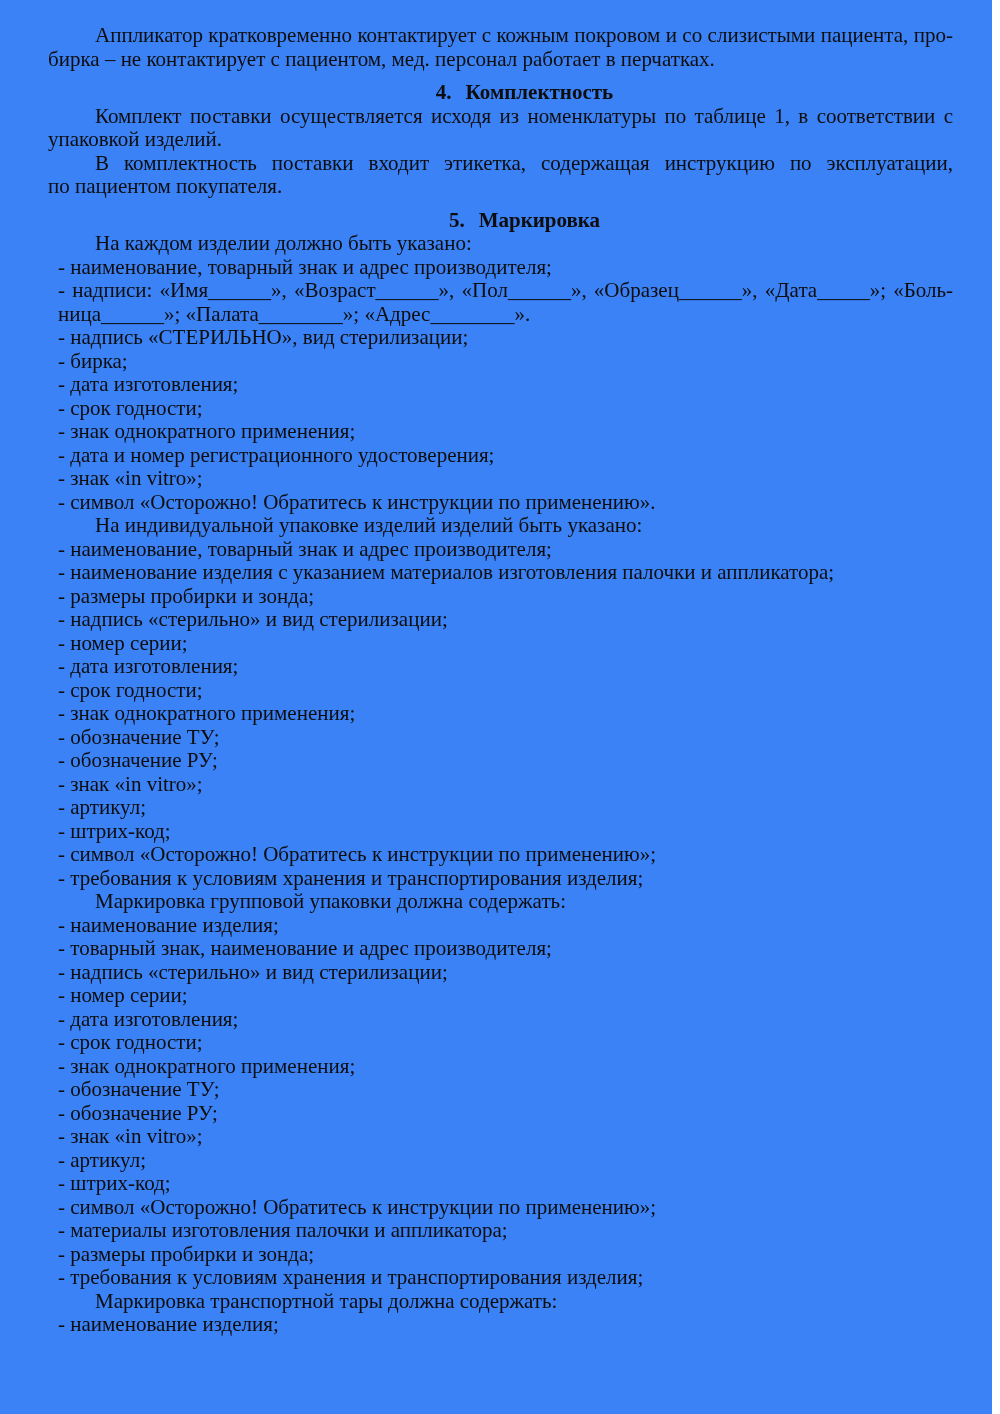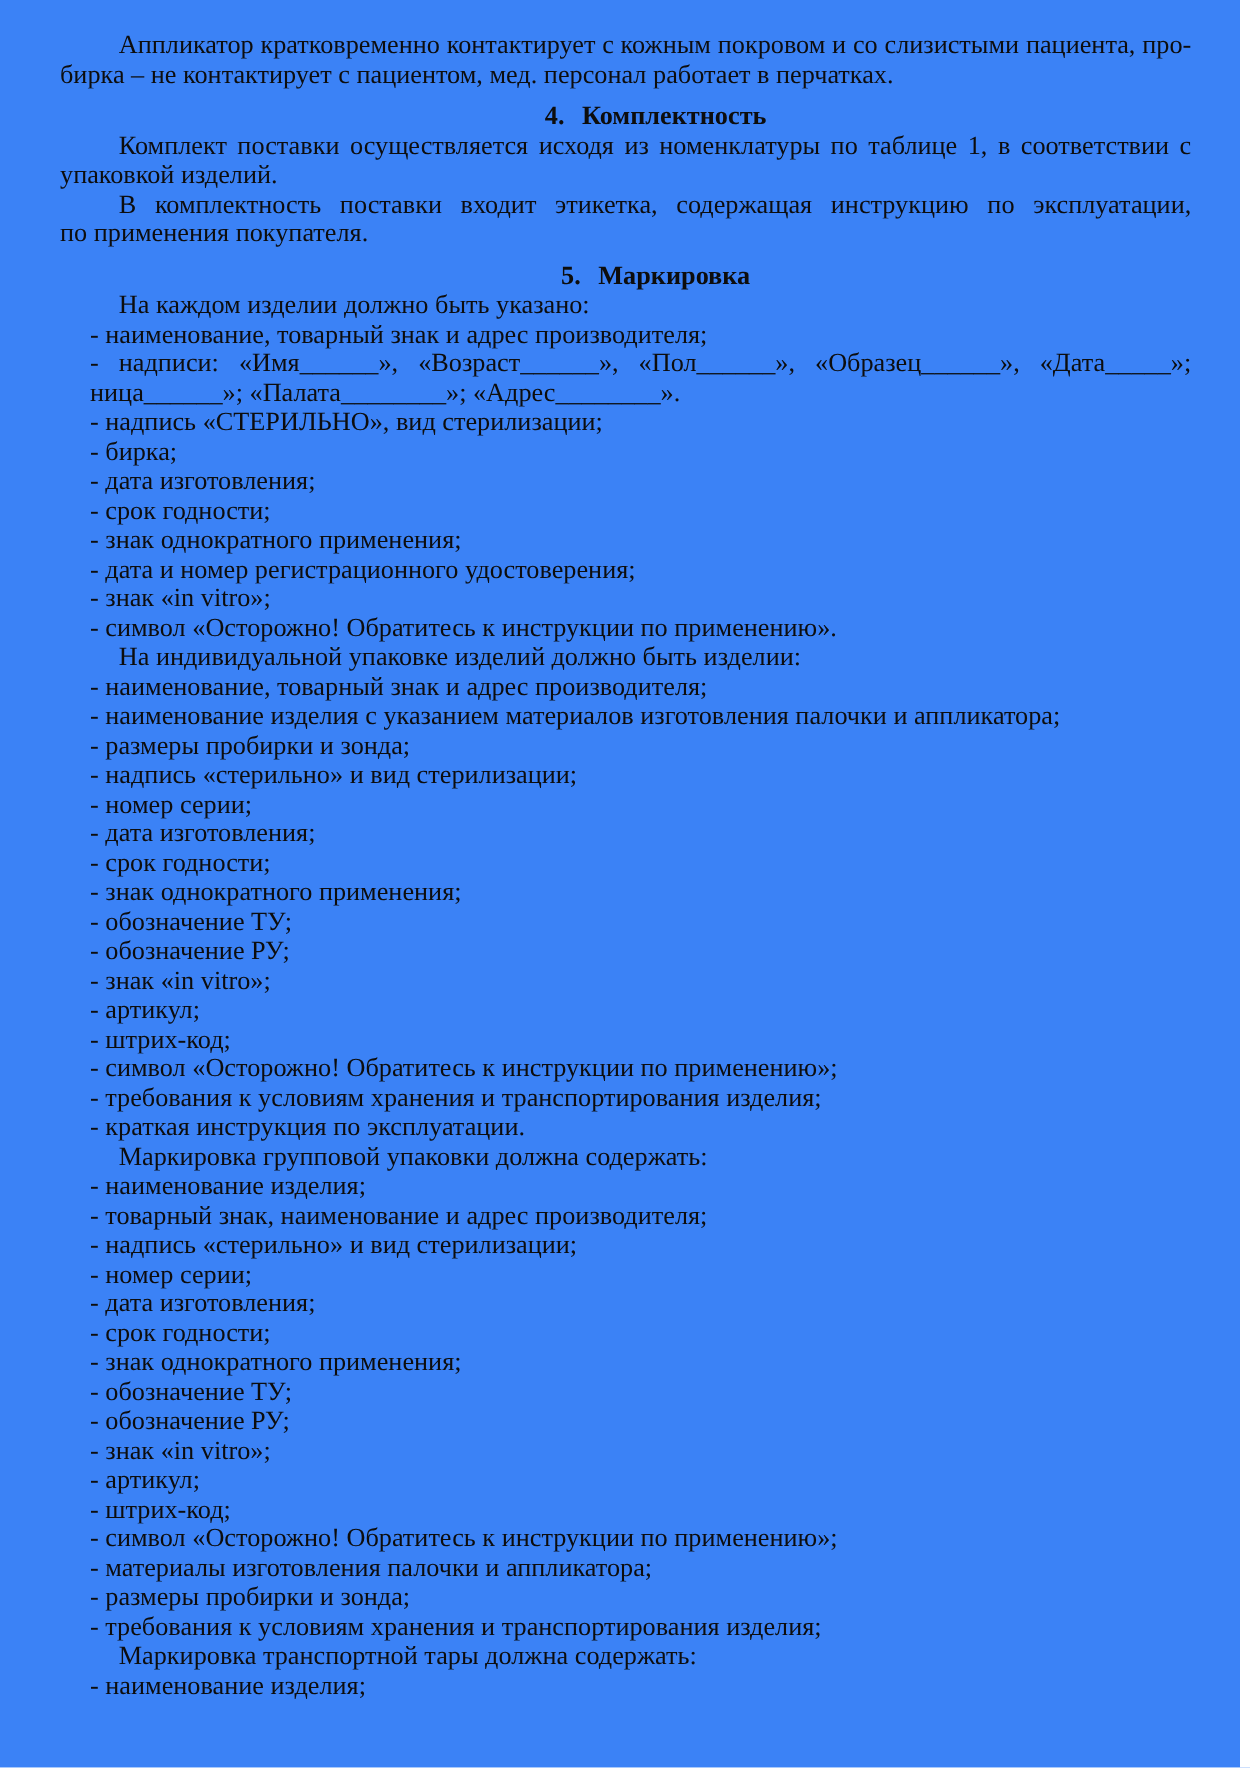--- a/index.html
+++ b/index.html
@@ -21,21 +21,21 @@
     height: 23.5px;
     overflow: hidden;
     white-space: nowrap;
   }
   .line.indent { text-indent: 47px; }
   .line.justify {
     white-space: normal;
     text-align: justify;
     text-align-last: justify;
   }
-  .list .line { margin-left: 24px; }
+  .list .line { margin-left: 10px; }
   .heading {
     height: 23.5px;
     margin-top: 10px;
     font-weight: bold;
     text-align: center;
     padding-left: 48px; 
     overflow: hidden;
     white-space: nowrap;
   }
   .heading .h-num { margin-right: 14px; }
@@ -49,59 +49,58 @@
         <div class="line indent justify">Аппликатор кратковременно контактирует с кожным покровом и со слизистыми пациента, про-</div>
         <div class="line">бирка – не контактирует с пациентом, мед. персонал работает в перчатках.</div>
       </div>
       <div class="heading"><span class="h-num">4.</span><span>Комплектность</span></div>
       <div class="para">
         <div class="line indent justify">Комплект поставки осуществляется исходя из номенклатуры по таблице 1, в соответствии с</div>
         <div class="line">упаковкой изделий.</div>
       </div>
       <div class="para">
         <div class="line indent justify">В комплектность поставки входит этикетка, содержащая инструкцию по эксплуатации, инструкция</div>
-        <div class="line">по применения покупателя.</div>
+        <div class="line">по пациентом покупателя.</div>
       </div>
       <div class="heading"><span class="h-num">5.</span><span>Маркировка</span></div>
       <div class="para">
         <div class="line indent">На каждом изделии должно быть указано:</div>
       </div>
       <div class="list">
         <div class="line">- наименование, товарный знак и адрес производителя;</div>
         <div class="line justify">- надписи: «Имя______», «Возраст______», «Пол______», «Образец______», «Дата_____»; «Боль-</div>
         <div class="line">ница______»; «Палата________»; «Адрес________».</div>
         <div class="line">- надпись «СТЕРИЛЬНО», вид стерилизации;</div>
         <div class="line">- бирка;</div>
         <div class="line">- дата изготовления;</div>
         <div class="line">- срок годности;</div>
         <div class="line">- знак однократного применения;</div>
         <div class="line">- дата и номер регистрационного удостоверения;</div>
         <div class="line">- знак «in vitro»;</div>
         <div class="line">- символ «Осторожно! Обратитесь к инструкции по применению».</div>
       </div>
       <div class="para">
-        <div class="line indent">На индивидуальной упаковке изделий должно быть изделии:</div>
+        <div class="line indent">На индивидуальной упаковке изделий изделий быть указано:</div>
       </div>
       <div class="list">
         <div class="line">- наименование, товарный знак и адрес производителя;</div>
         <div class="line">- наименование изделия с указанием материалов изготовления палочки и аппликатора;</div>
         <div class="line">- размеры пробирки и зонда;</div>
         <div class="line">- надпись «стерильно» и вид стерилизации;</div>
         <div class="line">- номер серии;</div>
         <div class="line">- дата изготовления;</div>
         <div class="line">- срок годности;</div>
         <div class="line">- знак однократного применения;</div>
         <div class="line">- обозначение ТУ;</div>
         <div class="line">- обозначение РУ;</div>
         <div class="line">- знак «in vitro»;</div>
         <div class="line">- артикул;</div>
         <div class="line">- штрих-код;</div>
         <div class="line">- символ «Осторожно! Обратитесь к инструкции по применению»;</div>
         <div class="line">- требования к условиям хранения и транспортирования изделия;</div>
-        <div class="line">- краткая инструкция по эксплуатации.</div>
       </div>
       <div class="para">
         <div class="line indent">Маркировка групповой упаковки должна содержать:</div>
       </div>
       <div class="list">
         <div class="line">- наименование изделия;</div>
         <div class="line">- товарный знак, наименование и адрес производителя;</div>
         <div class="line">- надпись «стерильно» и вид стерилизации;</div>
         <div class="line">- номер серии;</div>
         <div class="line">- дата изготовления;</div>

